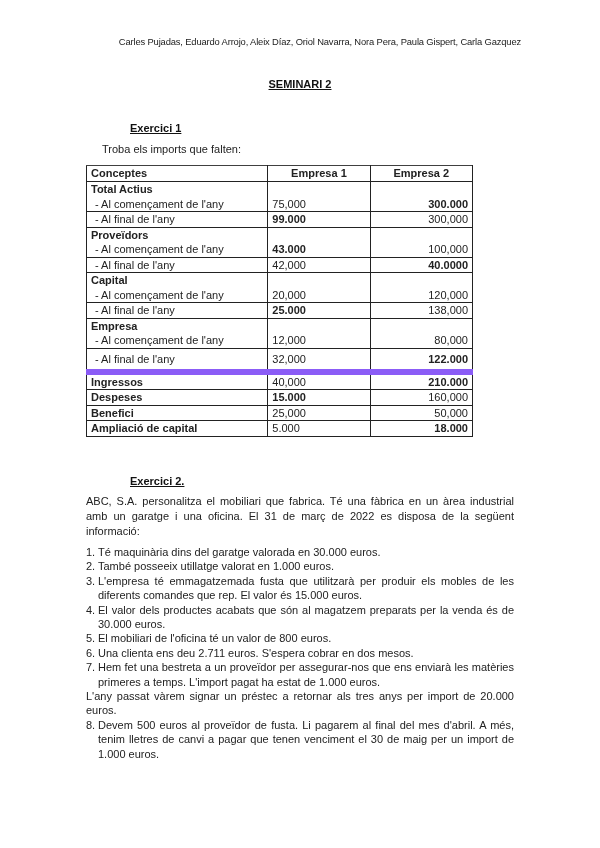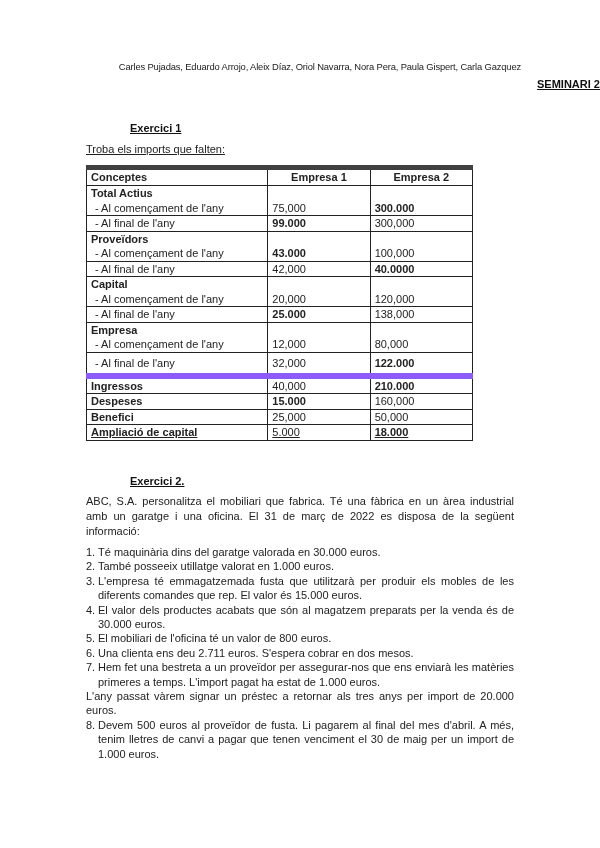--- a/index.html
+++ b/index.html
@@ -2,54 +2,54 @@
 <html><head>
 <meta charset="utf-8">
 <style>
   html, body { margin: 0; padding: 0; background: #ffffff; }
   body {
     width: 600px; height: 848px; position: relative; overflow: hidden;
     font-family: "Liberation Sans", sans-serif; color: #111;
   }
   .authors {
     position: absolute; top: 36px; right: 79px;
-    font-size: 9.4px; letter-spacing: -0.15px; color: #222; margin-top: 25px;
+    font-size: 9.4px; letter-spacing: -0.15px; color: #222;
   }
   .title {
-    position: absolute; top: 78px; left: 0; width: 600px; text-align: right;
+    position: absolute; top: 78px; left: 0; width: 600px; text-align: center;
     font-size: 11px; font-weight: bold; text-decoration: underline;
   }
   .h2 {
     position: absolute; left: 86px; font-size: 11px; font-weight: bold;
     text-decoration: underline;
     padding-left: 44px;
   }
   .p {
-    position: absolute; left: 86px; font-size: 11px; color: #222; text-decoration: underline;
+    position: absolute; left: 102px; font-size: 11px; color: #222;
   }
   table.t {
     position: absolute; left: 86px; top: 165px; width: 387px;
     border-collapse: collapse; font-size: 11px; color: #222;
   }
   table.t td {
     border-left: 1px solid #222; border-right: 1px solid #222;
     padding: 0 4px; height: 14.5px; line-height: 14.5px; white-space: nowrap;
   }
   table.t tr.line td { border-bottom: 1px solid #222; }
   table.t tr.top td { border-top: 6px solid #8b5cf6; }
-  table.t tr.headrow td { border-top: 5px solid #404040; border-bottom: 1px solid #222; font-weight: bold; height: 15px; }
+  table.t tr.headrow td { border-top: 1px solid #404040; border-bottom: 1px solid #222; font-weight: bold; height: 15px; }
   table.t td.c1 { width: 170px; }
   table.t td.c2 { width: 95px; text-align: left; }
-  table.t td.c3 { width: 95px; }
+  table.t td.c3 { width: 95px; text-align: right; }
   table.t tr.headrow td.c2, table.t tr.headrow td.c3 { text-align: center; }
   .b { font-weight: bold; }
   .grp { font-weight: bold; }
   .sub { padding-left: 8px !important; }
   tr.tall td { height: 20px !important; line-height: 20px !important; }
-  tr.last td { border-bottom: 1px solid #222; text-decoration: underline; }
+  tr.last td { border-bottom: 1px solid #222; }
   .para {
     position: absolute; left: 86px; width: 428px; font-size: 11px;
     line-height: 15px; text-align: justify; color: #222;
   }
   ol.list {
     position: absolute; left: 86px; width: 428px; margin: 0; padding: 0;
     list-style: none; font-size: 11px; line-height: 14.4px; color: #222;
   }
   ol.list li { position: relative; padding-left: 12px; text-align: justify; }
   ol.list li .n { position: absolute; left: 0; }

